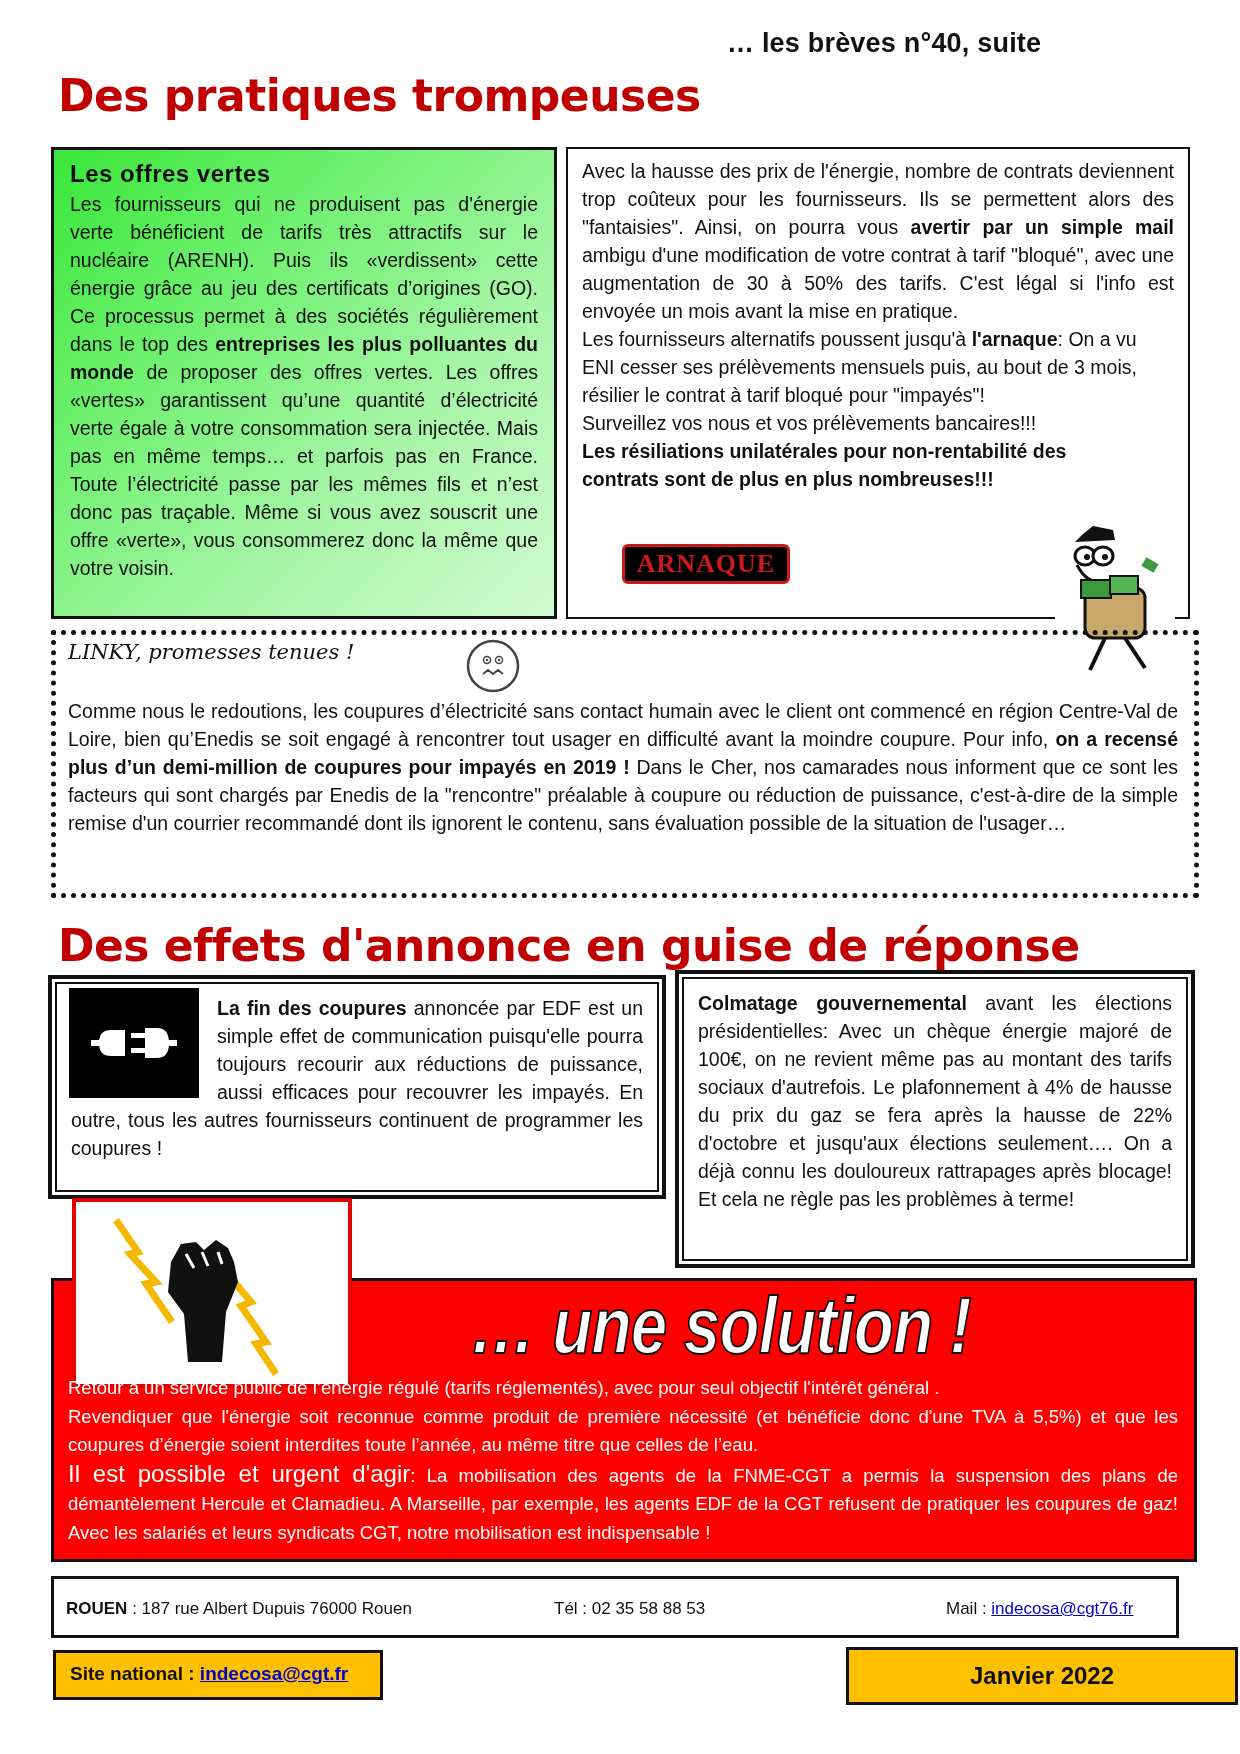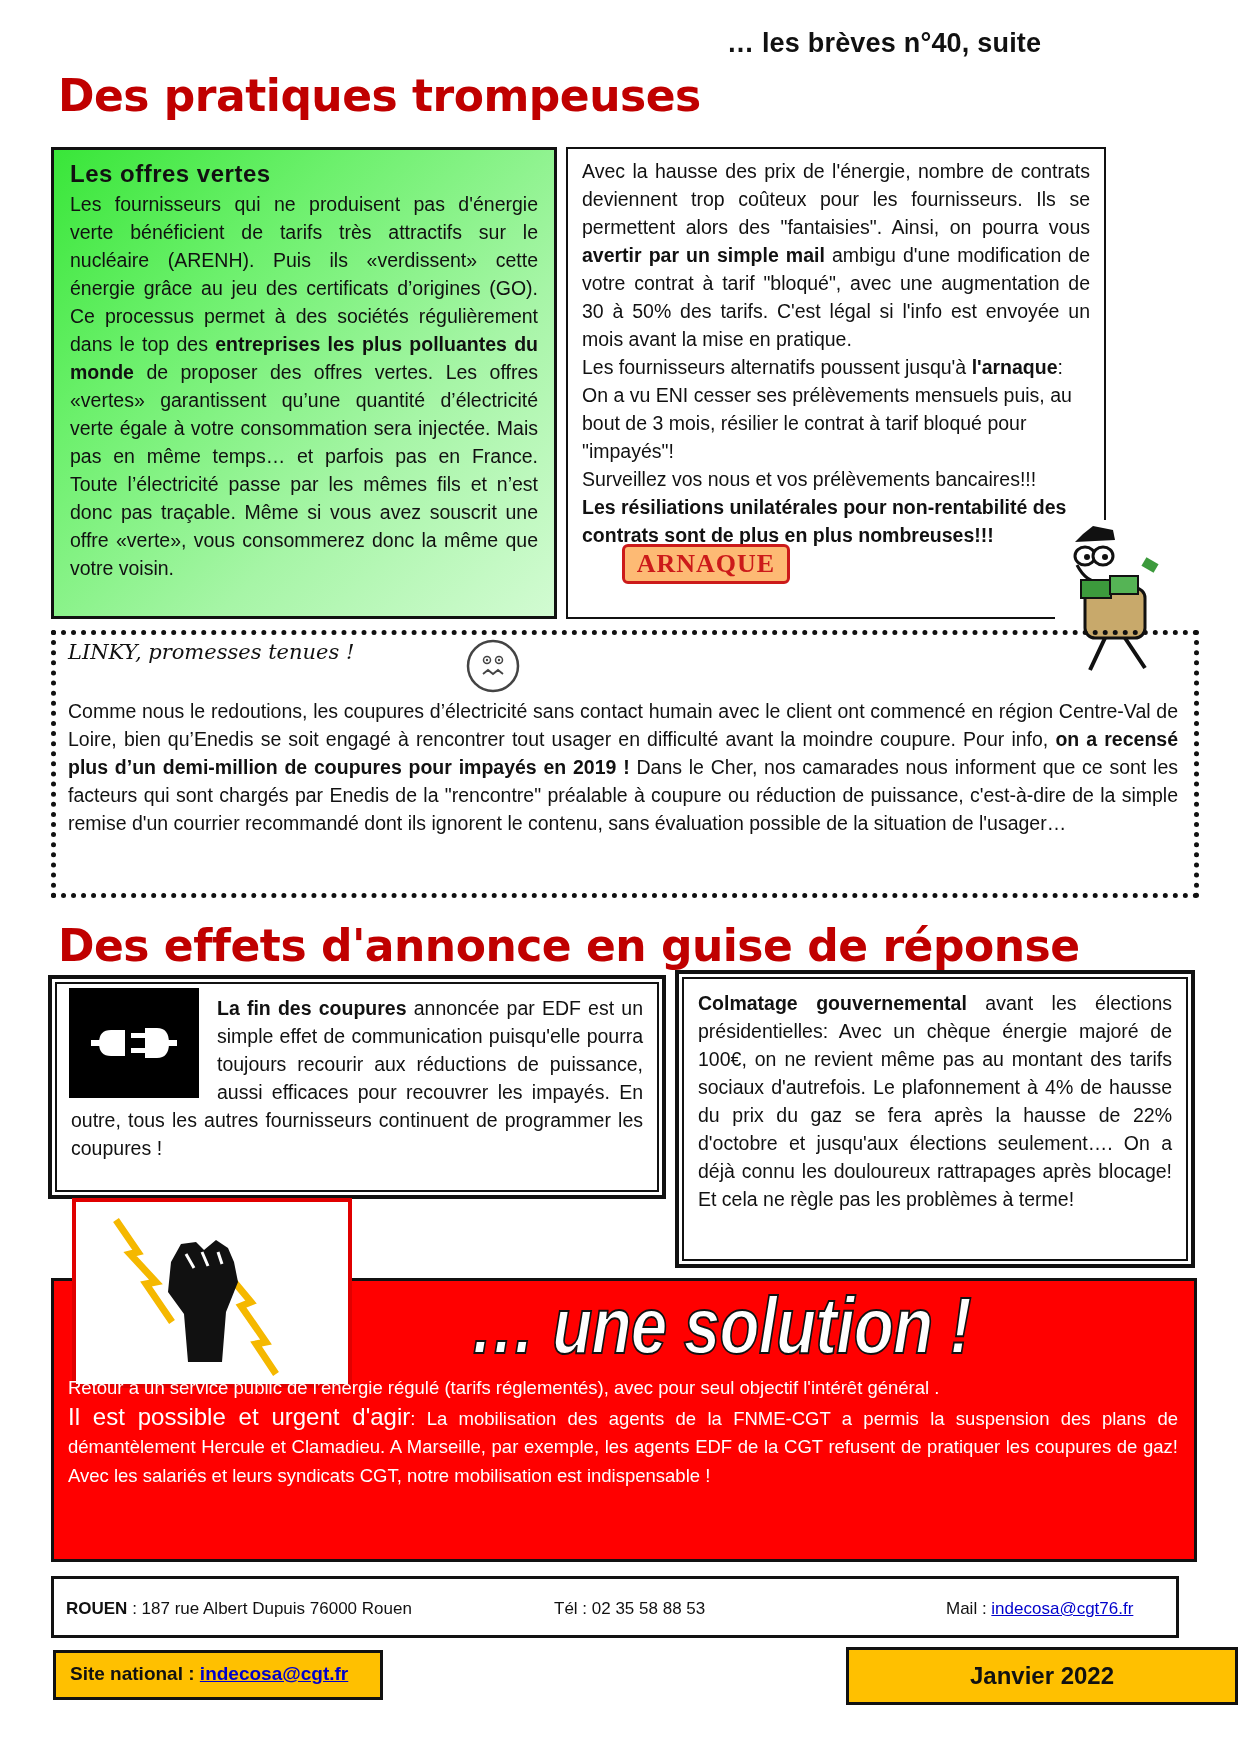--- a/index.html
+++ b/index.html
@@ -14,23 +14,23 @@
 
   .body-text { font-size: 19.5px; line-height: 28px; text-align: justify; }
   .body-text b { font-weight: bold; }
 
   
   .green-box { left: 51px; top: 147px; width: 506px; height: 472px; border: 3px solid #111;
     background: linear-gradient(135deg, #39e639 0%, #6cf06c 30%, #a6f5a6 65%, #d2fbd2 100%); padding: 10px 16px 16px 16px; }
   .green-box h3 { font-size: 24px; font-weight: 900; margin-bottom: 2px; letter-spacing: 0.5px; }
 
   
-  .arnaque-box { left: 566px; top: 147px; width: 540px; height: 472px; border: 2px solid #111; background: #fff; padding: 8px 14px 0 14px; }
+  .arnaque-box { left: 566px; top: 147px; width: 624px; height: 472px; border: 2px solid #111; background: #fff; padding: 8px 14px 0 14px; }
   .stamp { left: 622px; top: 544px; width: 168px; height: 40px; border: 3px solid #cc1a1a; border-radius: 6px;
-    color: #cc1a1a; font-family: "Liberation Serif", serif; font-weight: bold; font-size: 26px; text-align: center; line-height: 34px; letter-spacing: 1px; background: #fdba74; }
+    color: #cc1a1a; font-family: "Liberation Serif", serif; font-weight: bold; font-size: 26px; text-align: center; line-height: 34px; letter-spacing: 1px; background: #000000; }
   .thief { left: 1055px; top: 520px; width: 120px; height: 155px; }
 
   
   .linky-box { left: 51px; top: 630px; width: 1148px; height: 268px; border: 5px dotted #111; padding: 0 12px; }
   .linky-title { left: 68px; top: 640px; font-family: "DejaVu Serif", serif; font-size: 21px; font-style: italic; color: #111; }
   .sad-face { left: 465px; top: 638px; width: 56px; height: 56px; }
   .linky-text { left: 68px; top: 697px; width: 1110px; font-family: "Liberation Sans Narrow", "Liberation Sans", sans-serif; }
 
   
   .dbl-box { border: 4px solid #111; padding: 3px; background: #fff; }
@@ -129,20 +129,21 @@
   <svg width="272" height="182" viewBox="0 0 272 182">
     <path d="M40 18 L62 50 L54 52 L80 80 L70 82 L96 120" fill="none" stroke="#f5b800" stroke-width="7"></path>
     <path d="M150 70 L175 100 L165 104 L190 140 L180 142 L200 172" fill="none" stroke="#f5b800" stroke-width="7"></path>
     <path d="M95 60 L105 42 L120 40 L128 48 L140 38 L152 46 L158 60 L162 80 L150 110 L146 160 L112 160 L108 112 L92 90 Z" fill="#111"></path>
     <path d="M110 52 L118 66 M126 50 L132 64 M142 50 L146 62" stroke="#fff" stroke-width="3"></path>
   </svg>
 </div>
 <div class="abs solution-heading">… une solution !</div>
 <div class="abs solution-text">
   <p>Retour à un service public de l’énergie régulé (tarifs réglementés), avec pour seul objectif l'intérêt général .</p>
+  <p>Revendiquer que l'énergie soit reconnue comme produit de première nécessité (et bénéficie donc d'une TVA à 5,5%) et que les coupures d’énergie soient interdites toute l’année, au même titre que celles de l’eau.</p>
   <p><span class="big">Il est possible et urgent d'agir</span><span>: La mobilisation des agents de la FNME-CGT a permis la suspension des plans de démantèlement  Hercule et Clamadieu.  A Marseille, par exemple, les agents EDF de la CGT refusent de pratiquer les coupures de gaz! Avec les salariés et leurs syndicats CGT, notre mobilisation est indispensable !</span></p>
 </div>
 
 <div class="abs contact-box">
   <span style="left:12px"><b>ROUEN</b><span style="position:static"> : 187 rue Albert Dupuis  76000 Rouen</span></span>
   <span style="left:500px">Tél : 02 35 58 88 53</span>
   <span style="left:892px"><span style="position:static">Mail : </span><a href="#">indecosa@cgt76.fr</a></span>
 </div>
 <div class="abs site-box">
   <span>Site national : </span><a href="#">indecosa@cgt.fr</a>

